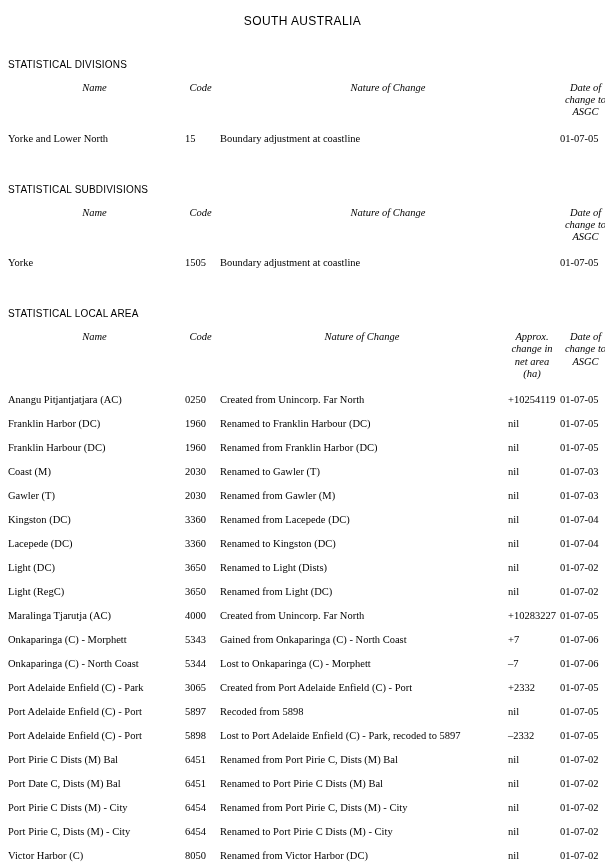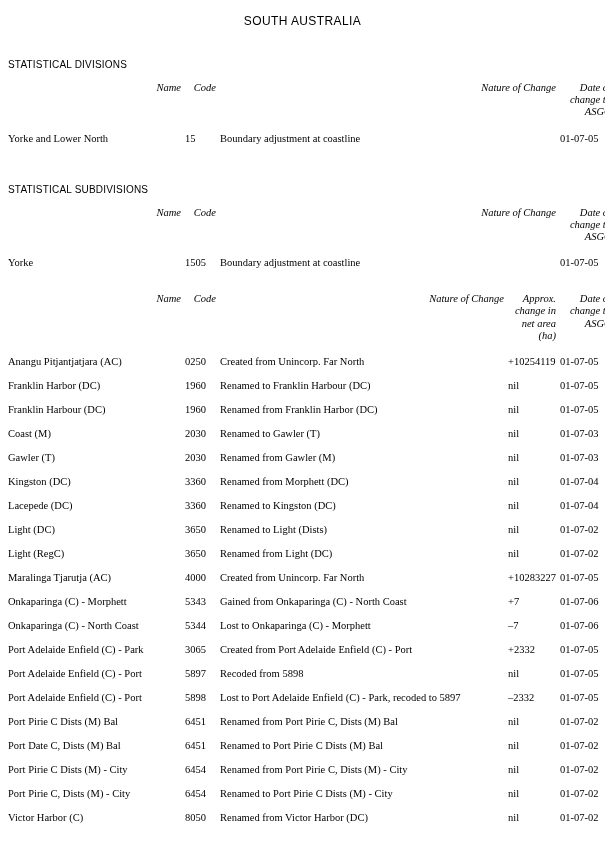--- a/index.html
+++ b/index.html
@@ -43,21 +43,21 @@
 
   table.reg {
     width: 589px;
     border-collapse: collapse;
     font-size: 10.5px;
     table-layout: fixed;
   }
   table.reg.small-head { margin-top: 12px; }
 
   table.reg th {
-    text-align: right;
+    text-align: center;
     font-weight: normal;
     font-style: italic;
     vertical-align: top;
     padding: 0 4px 0 0;
     line-height: 12.2px;
   }
   table.reg td {
     text-align: left;
     vertical-align: top;
     padding: 0 4px 0 0;
@@ -142,20 +142,21 @@
     <tbody class="rows">
       <tr>
         <td>Yorke</td>
         <td>1505</td>
         <td>Boundary adjustment at coastline</td>
         <td>01-07-05</td>
       </tr>
     </tbody>
   </table>
 
+  <div class="section-heading sec-sla-heading">STATISTICAL LOCAL AREA</div>
 
   <table class="reg t5 small-head">
     <colgroup>
       <col class="c-name">
         <col class="c-code">
         <col class="c-nature">
         <col class="c-approx">
         <col class="c-date">
     </colgroup>
     <thead>
@@ -202,21 +203,21 @@
         <tr>
           <td>Gawler (T)</td>
           <td>2030</td>
           <td>Renamed from Gawler (M)</td>
           <td>nil</td>
           <td>01-07-03</td>
         </tr>
         <tr>
           <td>Kingston (DC)</td>
           <td>3360</td>
-          <td>Renamed from Morphett (DC)</td>
+          <td>Renamed from Lacepede (DC)</td>
           <td>nil</td>
           <td>01-07-04</td>
         </tr>
         <tr>
           <td>Lacepede (DC)</td>
           <td>3360</td>
           <td>Renamed to Kingston (DC)</td>
           <td>nil</td>
           <td>01-07-04</td>
         </tr>

